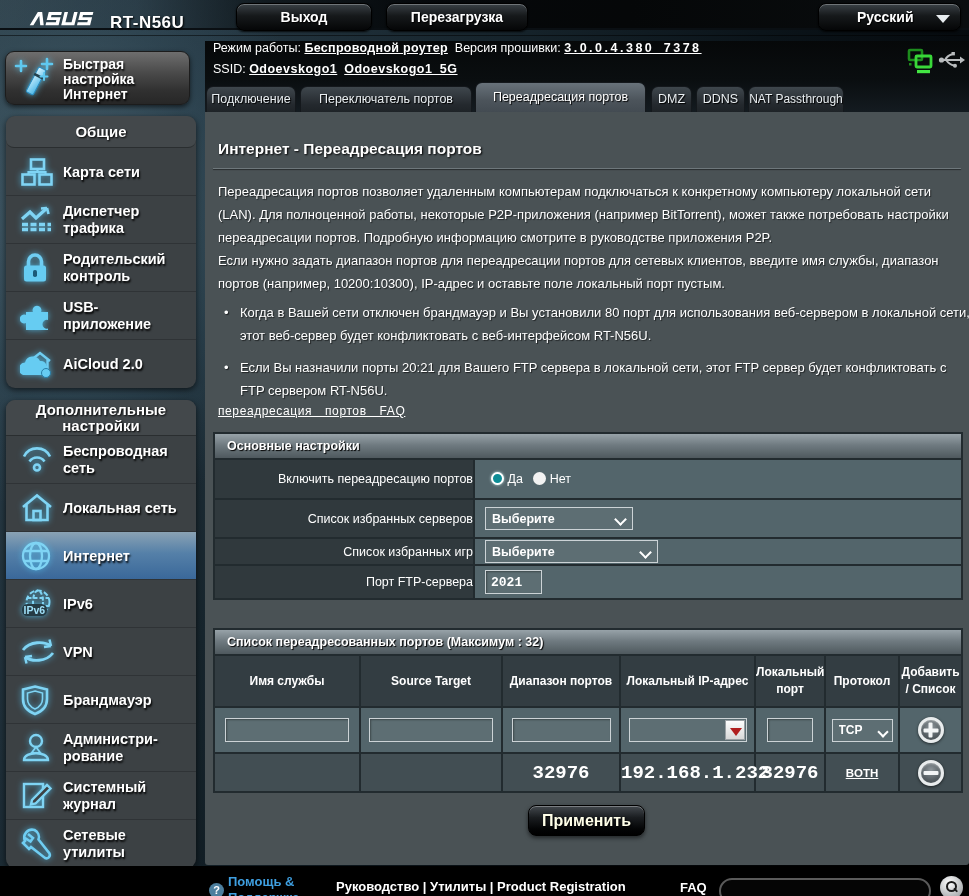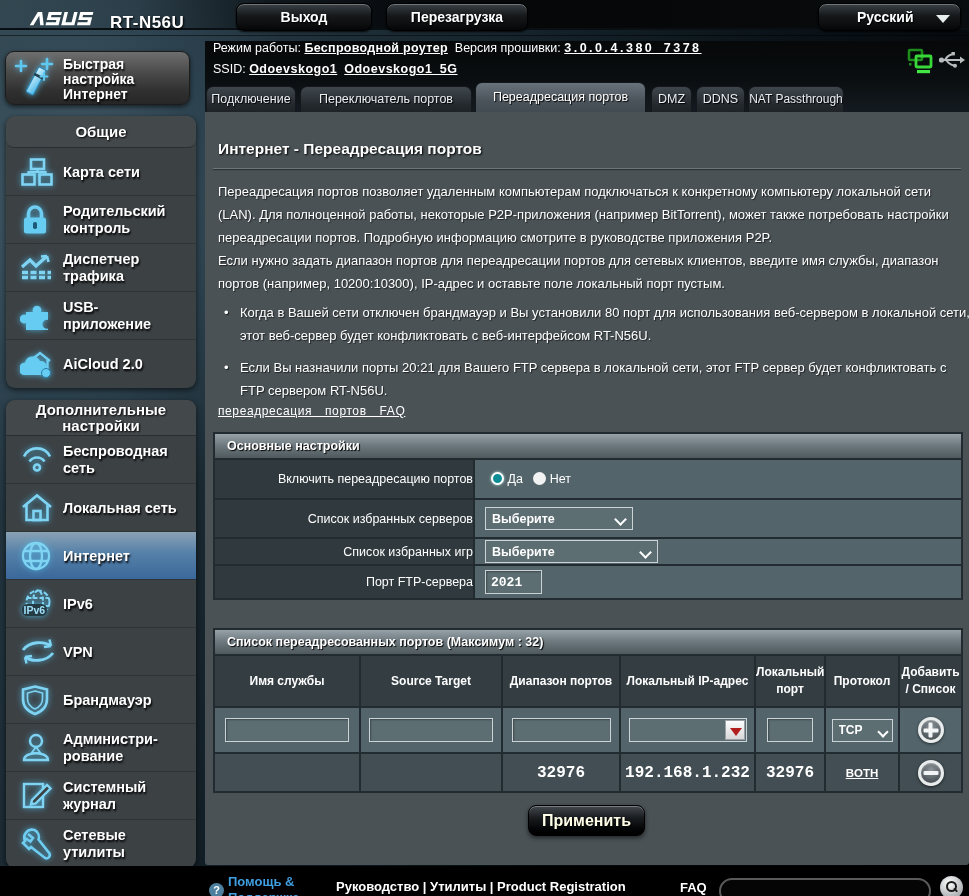--- a/index.html
+++ b/index.html
@@ -74,21 +74,21 @@
   .radio.on { background:#0e8d96; border:2px solid #fff; box-shadow:0 0 3px rgba(220,255,255,.8); }
 
   .applybtn { position:absolute; left:323px; top:693px; width:117px; height:31px; border-radius:8px;
     background:linear-gradient(#43494e, #1a1d20 40%, #030405 80%, #000);
     border:1px solid #000; box-shadow:inset 0 1px 0 rgba(255,255,255,.3), 0 2px 4px rgba(0,0,0,.55);
     color:#ffffe9; font-size:16px; font-weight:bold; text-align:center; line-height:29px; text-shadow:1px 1px 2px #000; }
 
   .hrow th { background:#333d42; color:#fff; font-size:12px; font-weight:bold; text-align:center; height:52px; padding:2px 0px; line-height:17px; }
   .irow td { background:#53656b; text-align:center; vertical-align:middle; }
   .drow td { background:#424e53; text-align:center; color:#fff; }
-  .mono { font-family:"Liberation Mono",monospace; font-size:16px; font-weight:bold; }
+  .mono { font-family:"Liberation Mono",monospace; font-size:19px; font-weight:bold; }
   .proto { font-size:11.5px; font-weight:bold;text-decoration:underline; }
   .ipsel { display:inline-block; position:relative; width:118px; height:24px; background:#5d6e73; border:1px solid #ccd3d6; vertical-align:middle; }
   .arrbox { position:absolute; right:1px; top:1px; width:20px; height:20px; background:linear-gradient(#fdfdfd,#d8d8d8); border:1px solid #9aa0a4; }
   .redarr { position:absolute; left:4px; top:7px; width:0; height:0; border-left:6px solid transparent; border-right:6px solid transparent; border-top:8px solid #b01e1e; }
   .circbtn { width:26px; height:26px; border-radius:50%; margin:0 auto; position:relative;
     background:radial-gradient(circle at 50% 35%, #8f979c, #565e63 60%, #3a4146);
     border:3px solid #e9eced; box-shadow:0 1px 3px rgba(0,0,0,.6), inset 0 1px 2px rgba(255,255,255,.4); }
   .pm { position:absolute; left:50%; top:50%; transform:translate(-50%,-50%); }
     .pm.plus { width:15px; height:15px; }
   .pm.plus:before { content:""; position:absolute; left:0; top:5.5px; width:15px; height:4px; background:#f2f4f5; border-radius:1px; }
@@ -168,37 +168,37 @@
       <svg width="34" height="30" viewBox="0 0 34 30">
         <g fill="none" stroke="#7fd4f4" stroke-width="2.6">
           <rect x="11" y="2.5" width="13" height="9.5"></rect>
           <rect x="2.5" y="17.5" width="12" height="10"></rect>
           <rect x="19.5" y="17.5" width="12" height="10"></rect>
           <path d="M17.5 12 V15 M8.5 17.5 V15 H25.5 V17.5" stroke-width="2.2"></path>
         </g>
       </svg>
       <span class="lbl">Карта сети</span>
     </div>
-  <div class="mitem" id="mi-parent">
-      <svg width="30" height="32" viewBox="0 0 30 32">
-        <path d="M8.5 14 V9.5 a6.5 6.5 0 0 1 13 0 V14" fill="none" stroke="#6fcdf2" stroke-width="3.6"></path>
-        <rect x="4" y="13.5" width="22" height="16" rx="2.5" fill="#66ccf2"></rect>
-        <rect x="13" y="18" width="4" height="7" rx="1.8" fill="#1c5a78"></rect>
-      </svg>
-      <span class="lbl">Родительский<br>контроль</span>
-    </div>
   <div class="mitem" id="mi-traffic">
       <svg width="34" height="30" viewBox="0 0 34 30">
         <g fill="none" stroke="#7fd4f4">
           <path d="M2 14 L10 7 L16 13 L27 3" stroke-width="3.2"></path>
           <path d="M27 3 l1.5 6 M27 3 l-6 .5" stroke-width="2.6"></path>
           <path d="M2 19.5 H31 M2 24.5 H31" stroke-width="3.4" stroke-dasharray="6 2.5"></path>
         </g>
       </svg>
       <span class="lbl">Диспетчер<br>трафика</span>
+    </div>
+  <div class="mitem" id="mi-parent">
+      <svg width="30" height="32" viewBox="0 0 30 32">
+        <path d="M8.5 14 V9.5 a6.5 6.5 0 0 1 13 0 V14" fill="none" stroke="#6fcdf2" stroke-width="3.6"></path>
+        <rect x="4" y="13.5" width="22" height="16" rx="2.5" fill="#66ccf2"></rect>
+        <rect x="13" y="18" width="4" height="7" rx="1.8" fill="#1c5a78"></rect>
+      </svg>
+      <span class="lbl">Родительский<br>контроль</span>
     </div>
   <div class="mitem" id="mi-usb">
       <svg width="32" height="32" viewBox="0 0 32 32">
         <path d="M6 12 h7 a4.4 4.4 0 1 1 8 0 h7 v8 a4.4 4.4 0 1 0 0 8.5 v0 l0 1.5 H6 v-7 a4.4 4.4 0 1 1 0 -8 Z" fill="#66ccf2"></path>
       </svg>
       <span class="lbl">USB-<br>приложение</span>
     </div>
   <div class="mitem" id="mi-aicloud">
       <svg width="36" height="32" viewBox="0 0 36 32">
         <g fill="none" stroke="#6fcdf2" stroke-width="2.4">

